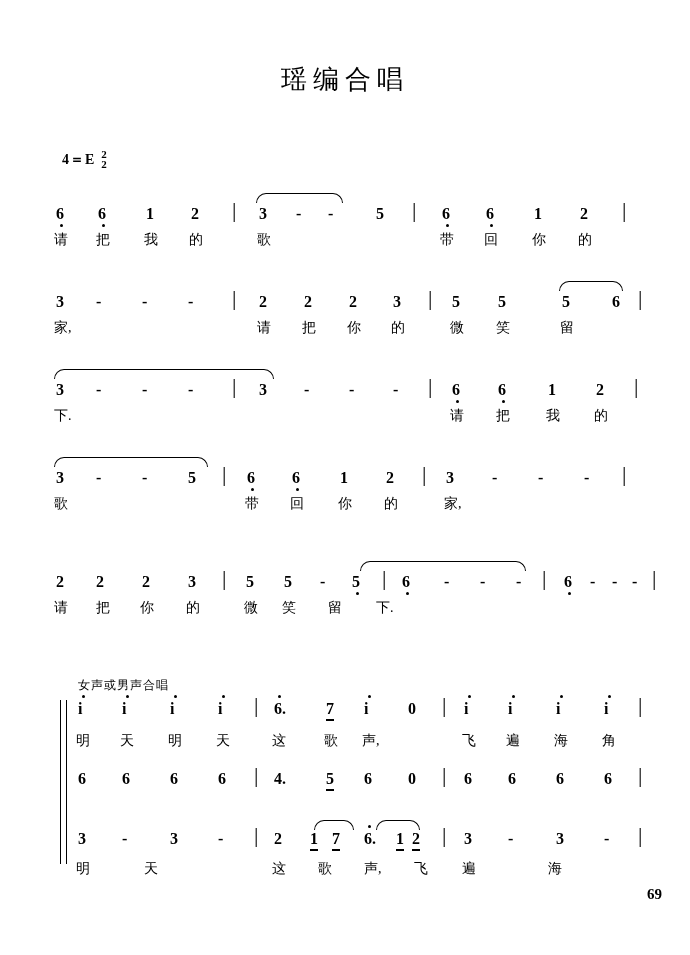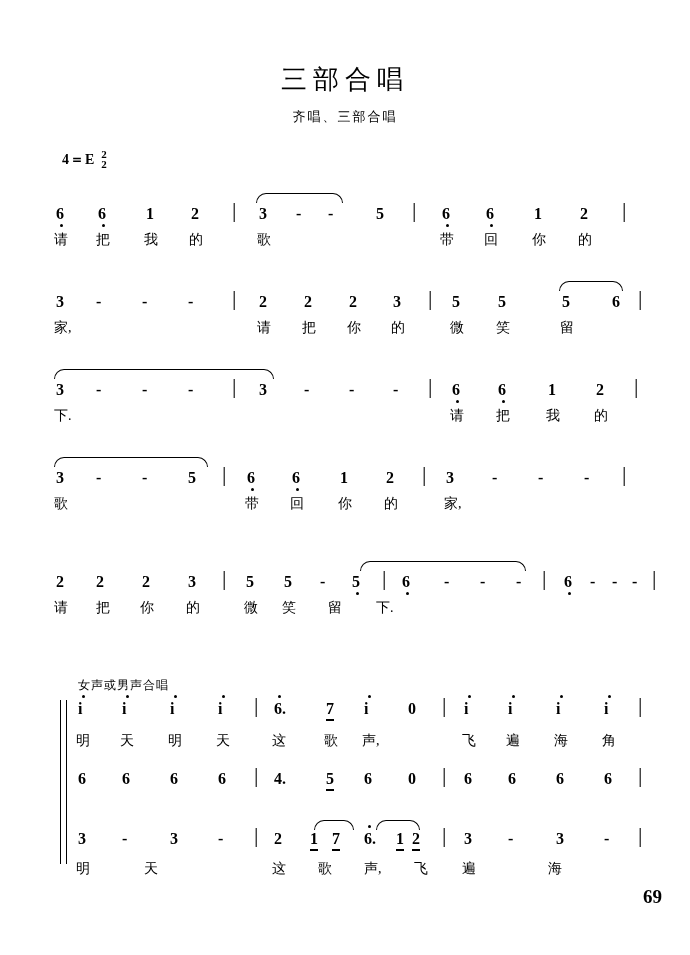--- a/index.html
+++ b/index.html
@@ -166,21 +166,21 @@
     position: absolute;
     font-size: 12px;
     letter-spacing: 1px;
   }
 
   
   .pageno {
     position: absolute;
     right: 28px;
     top: 886px;
-    font-size: 19px;
+    font-size: 15px;
     font-weight: bold;
   }
   .footer {
     position: absolute;
     right: 26px;
     top: 924px;
     display: flex;
     align-items: center;
     font-size: 13px;
     color: #222;
@@ -209,22 +209,21 @@
     color: #1a4f9c;
     font-weight: bold;
     letter-spacing: 1px;
   }
 </style>
 </head>
 <body>
 
 <div class="page">
 
-  <div class="title">三部合唱</div>
-  <div class="subtitle">齐唱、三部合唱</div>
+  <div class="title">瑶编合唱</div>
 
 
   <div class="keysig">
     <span>4＝E</span>
     <span class="frac">
       <span>2</span>
       <span>2</span>
     </span>
   </div>
 

